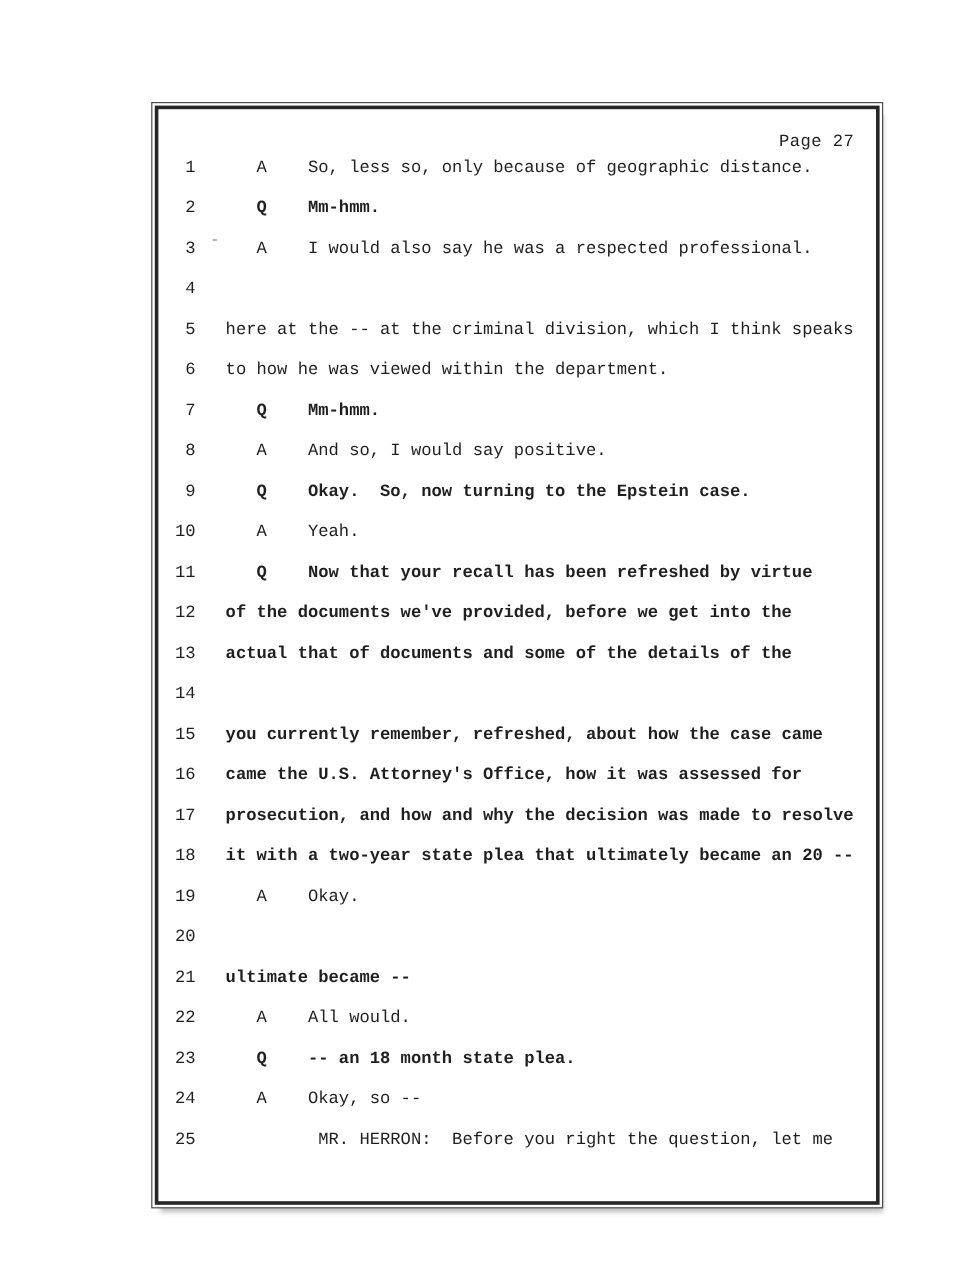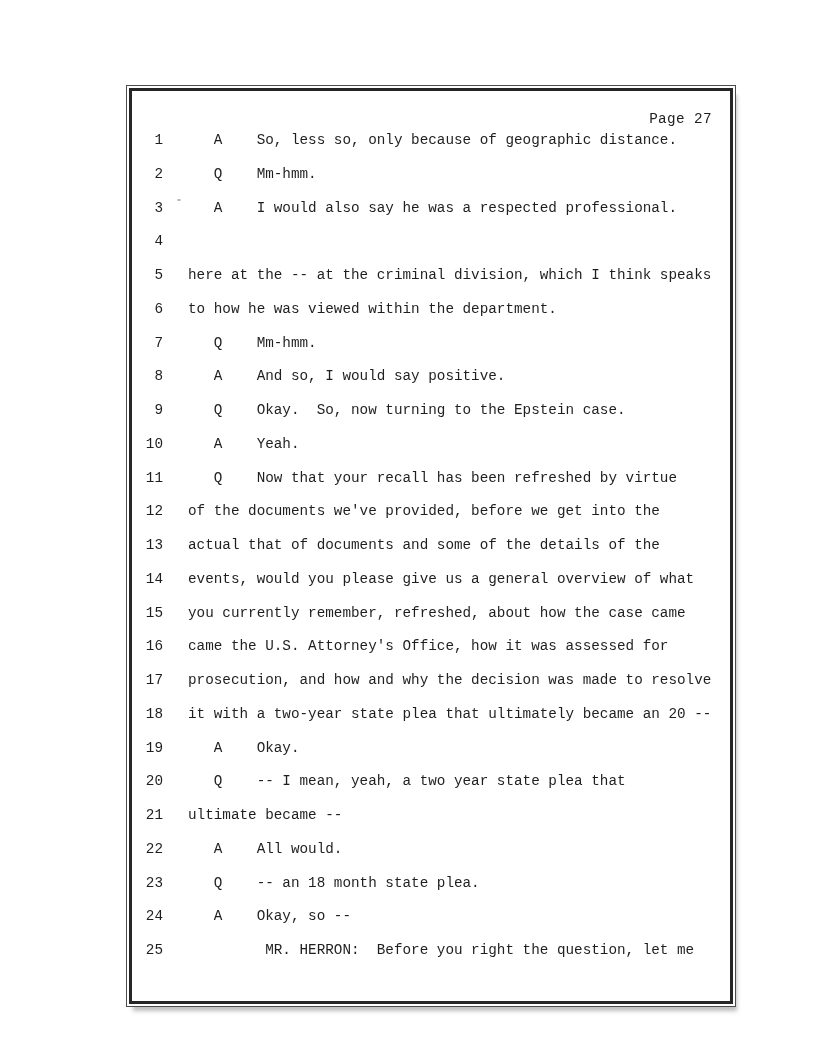--- a/index.html
+++ b/index.html
@@ -56,21 +56,21 @@
   }
   .num {
     flex: none;
     width: 31px;
     text-align: right;
   }
   .txt {
     flex: none;
     padding-left: 25px;
   }
-  .txt.bold { font-weight: normal; }
+  .txt.bold { font-weight: bold; }
   .speck {
     position: absolute;
     left: 45px;
     top: 108px;
     width: 4px;
     height: 2px;
     background: rgba(90,90,90,0.45);
     border-radius: 50%;
   }
 </style>
@@ -140,21 +140,20 @@
     <span class="txt bold">of the documents we've provided, before we get into the</span>
   </div>
 
   <div class="line">
     <span class="num">13</span>
     <span class="txt bold">actual that of documents and some of the details of the</span>
   </div>
 
   <div class="line">
     <span class="num">14</span>
-    <span class="txt bold">events, would you please give us a general overview of what</span>
   </div>
 
   <div class="line">
     <span class="num">15</span>
     <span class="txt bold">you currently remember, refreshed, about how the case came</span>
   </div>
 
   <div class="line">
     <span class="num">16</span>
     <span class="txt bold">came the U.S. Attorney's Office, how it was assessed for</span>
@@ -170,21 +169,20 @@
     <span class="txt bold">it with a two-year state plea that ultimately became an 20 --</span>
   </div>
 
   <div class="line">
     <span class="num">19</span>
     <span class="txt">   A    Okay.</span>
   </div>
 
   <div class="line">
     <span class="num">20</span>
-    <span class="txt bold">   Q    -- I mean, yeah, a two year state plea that</span>
   </div>
 
   <div class="line">
     <span class="num">21</span>
     <span class="txt bold">ultimate became --</span>
   </div>
 
   <div class="line">
     <span class="num">22</span>
     <span class="txt">   A    All would.</span>

